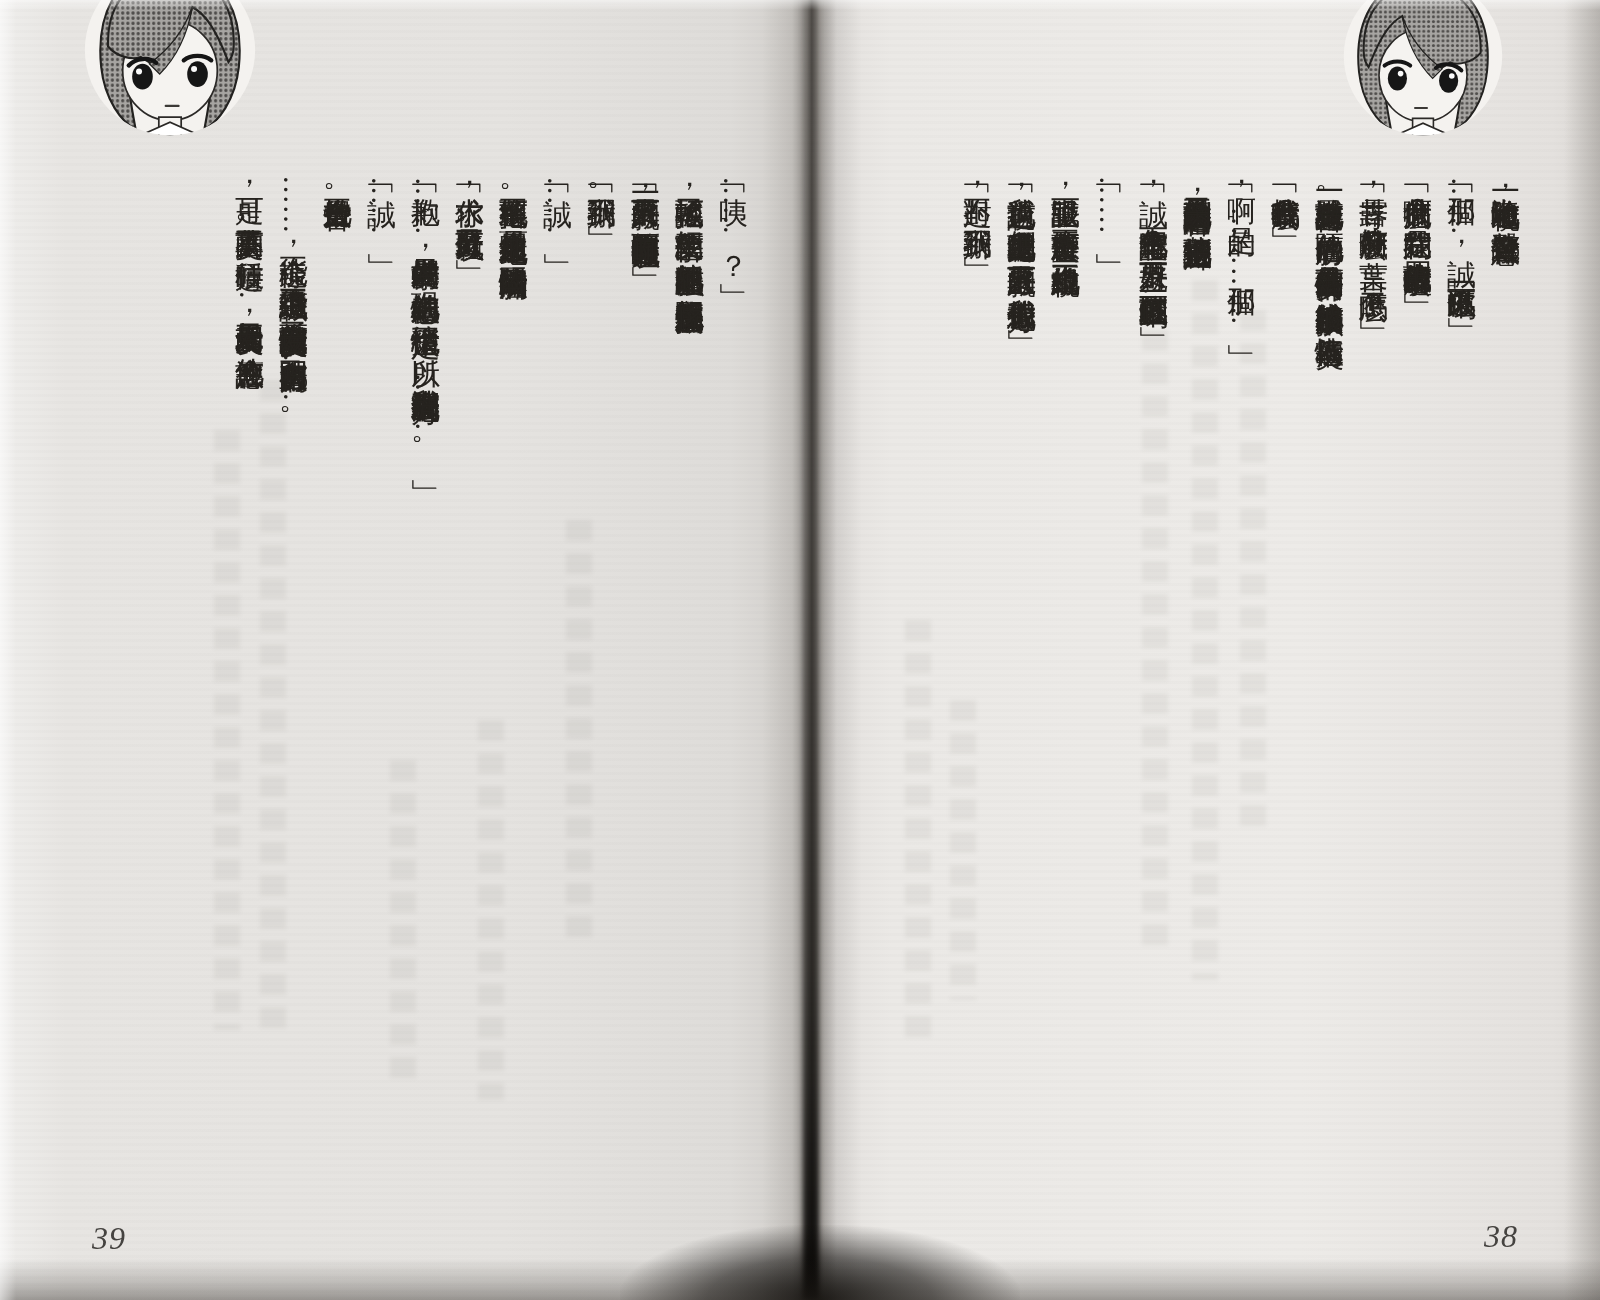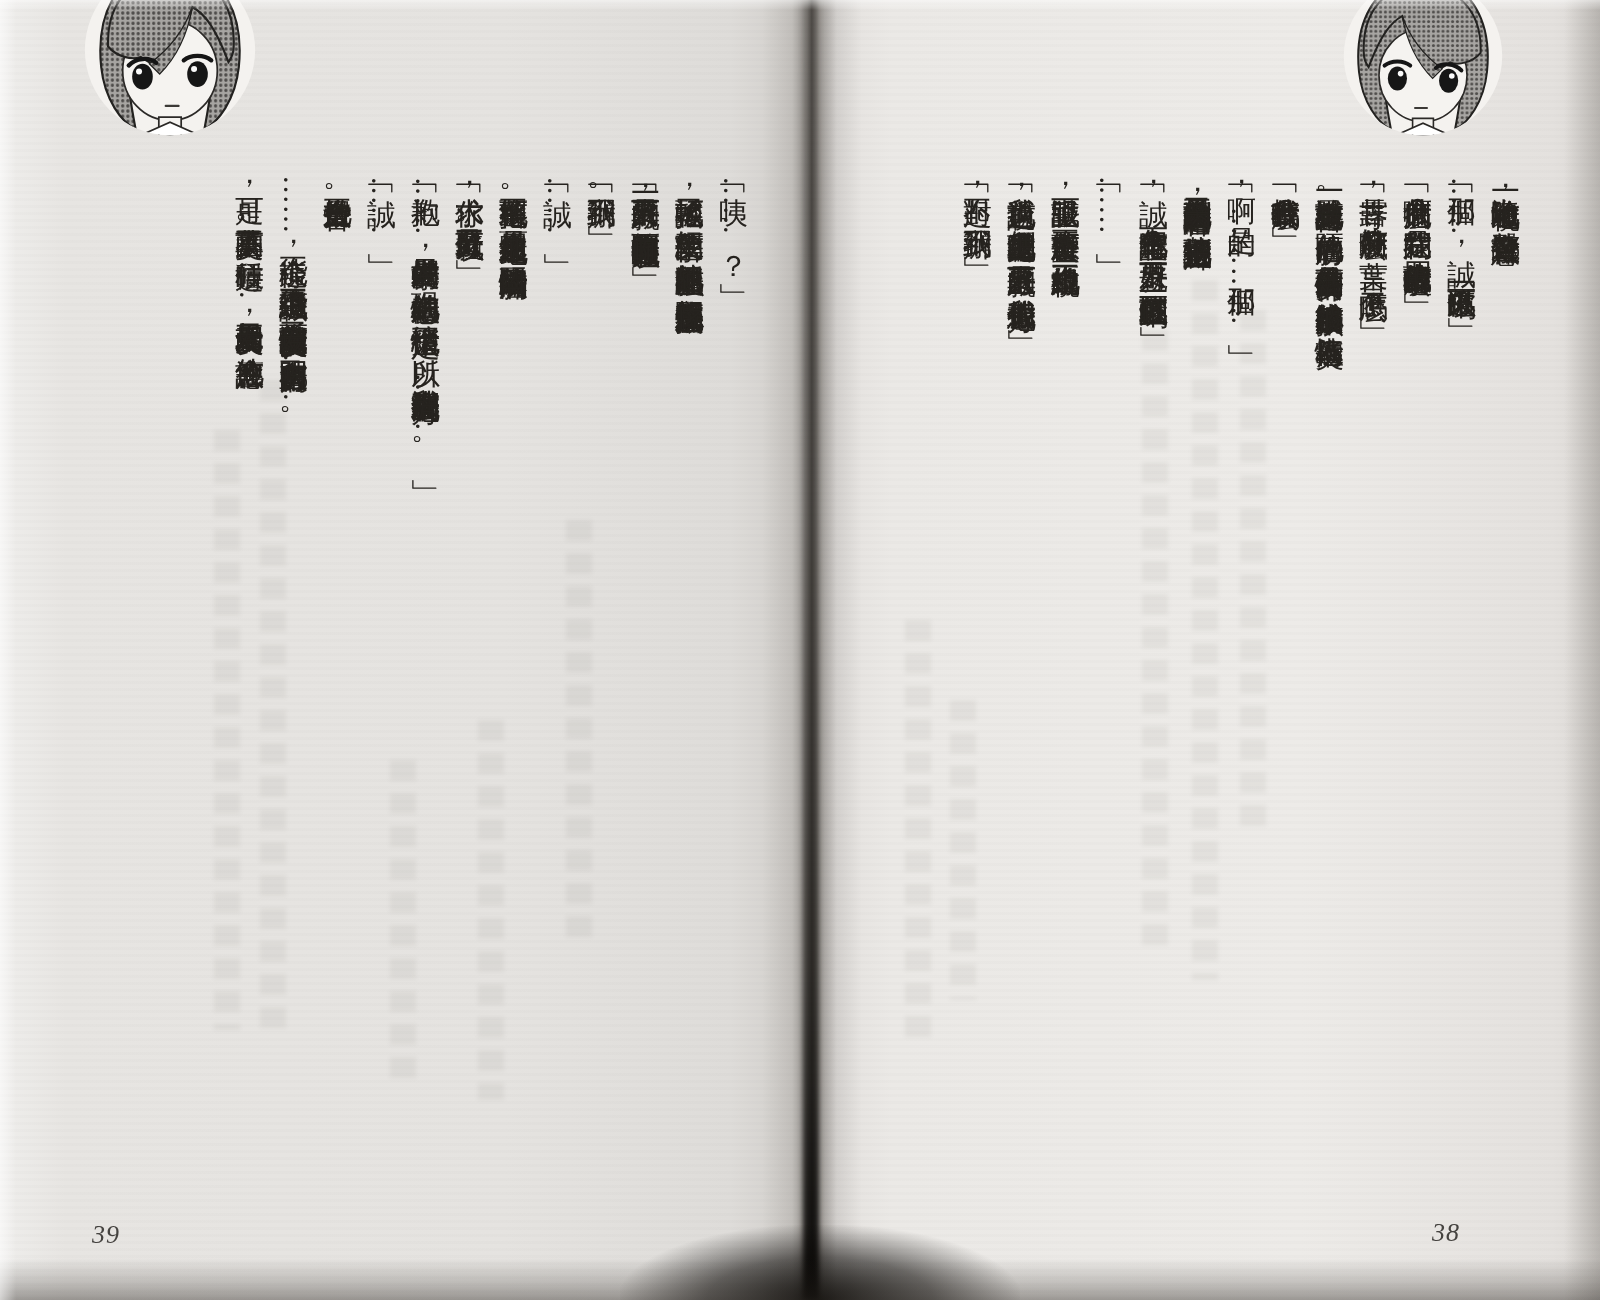--- a/index.html
+++ b/index.html
@@ -39,26 +39,26 @@
     text-align: left;
   }
   .vtext p { margin: 0; padding: 0; text-indent: 1em; }
   .vtext-right { left: 868px; }
   .vtext-left  { left: 96px;  }
 
   
   .pagenum {
     position: absolute;
     font-style: italic;
-    font-size: 26px;
+    font-size: 32px;
     color: #454340;
     letter-spacing: 1px;
   }
   .pagenum-left  { left: 92px;  top: 1220px; }
-  .pagenum-right { left: 1432px; top: 1218px; text-align: center; }
+  .pagenum-right { left: 1484px; top: 1218px; text-align: center; }
 
   
   .portrait { position: absolute; }
   .portrait-left  { left: 84px;  top: -36px; width: 172px; height: 172px; }
   .portrait-right { left: 1343px; top: -24px; width: 160px; height: 160px; transform: scaleX(-1); }
 
   
   .overlay { position: absolute; pointer-events: none; }
   .spine-band {
     left: 762px; top: 0; width: 100px; height: 1300px;

